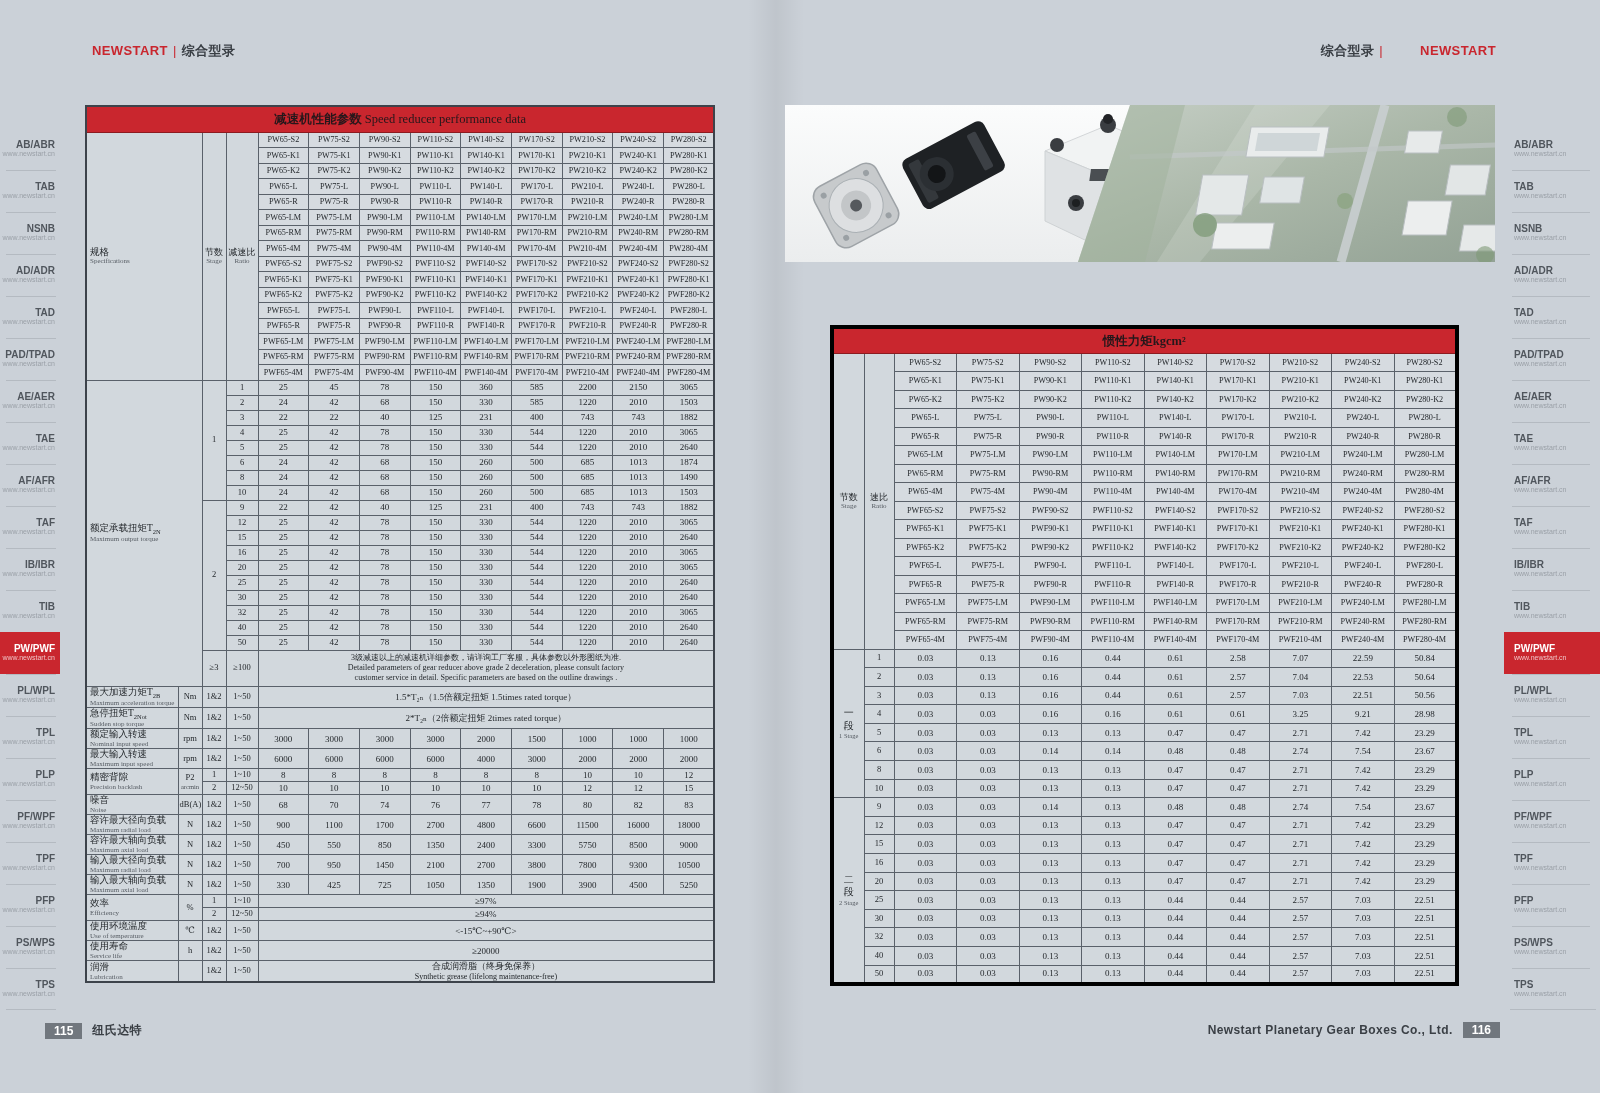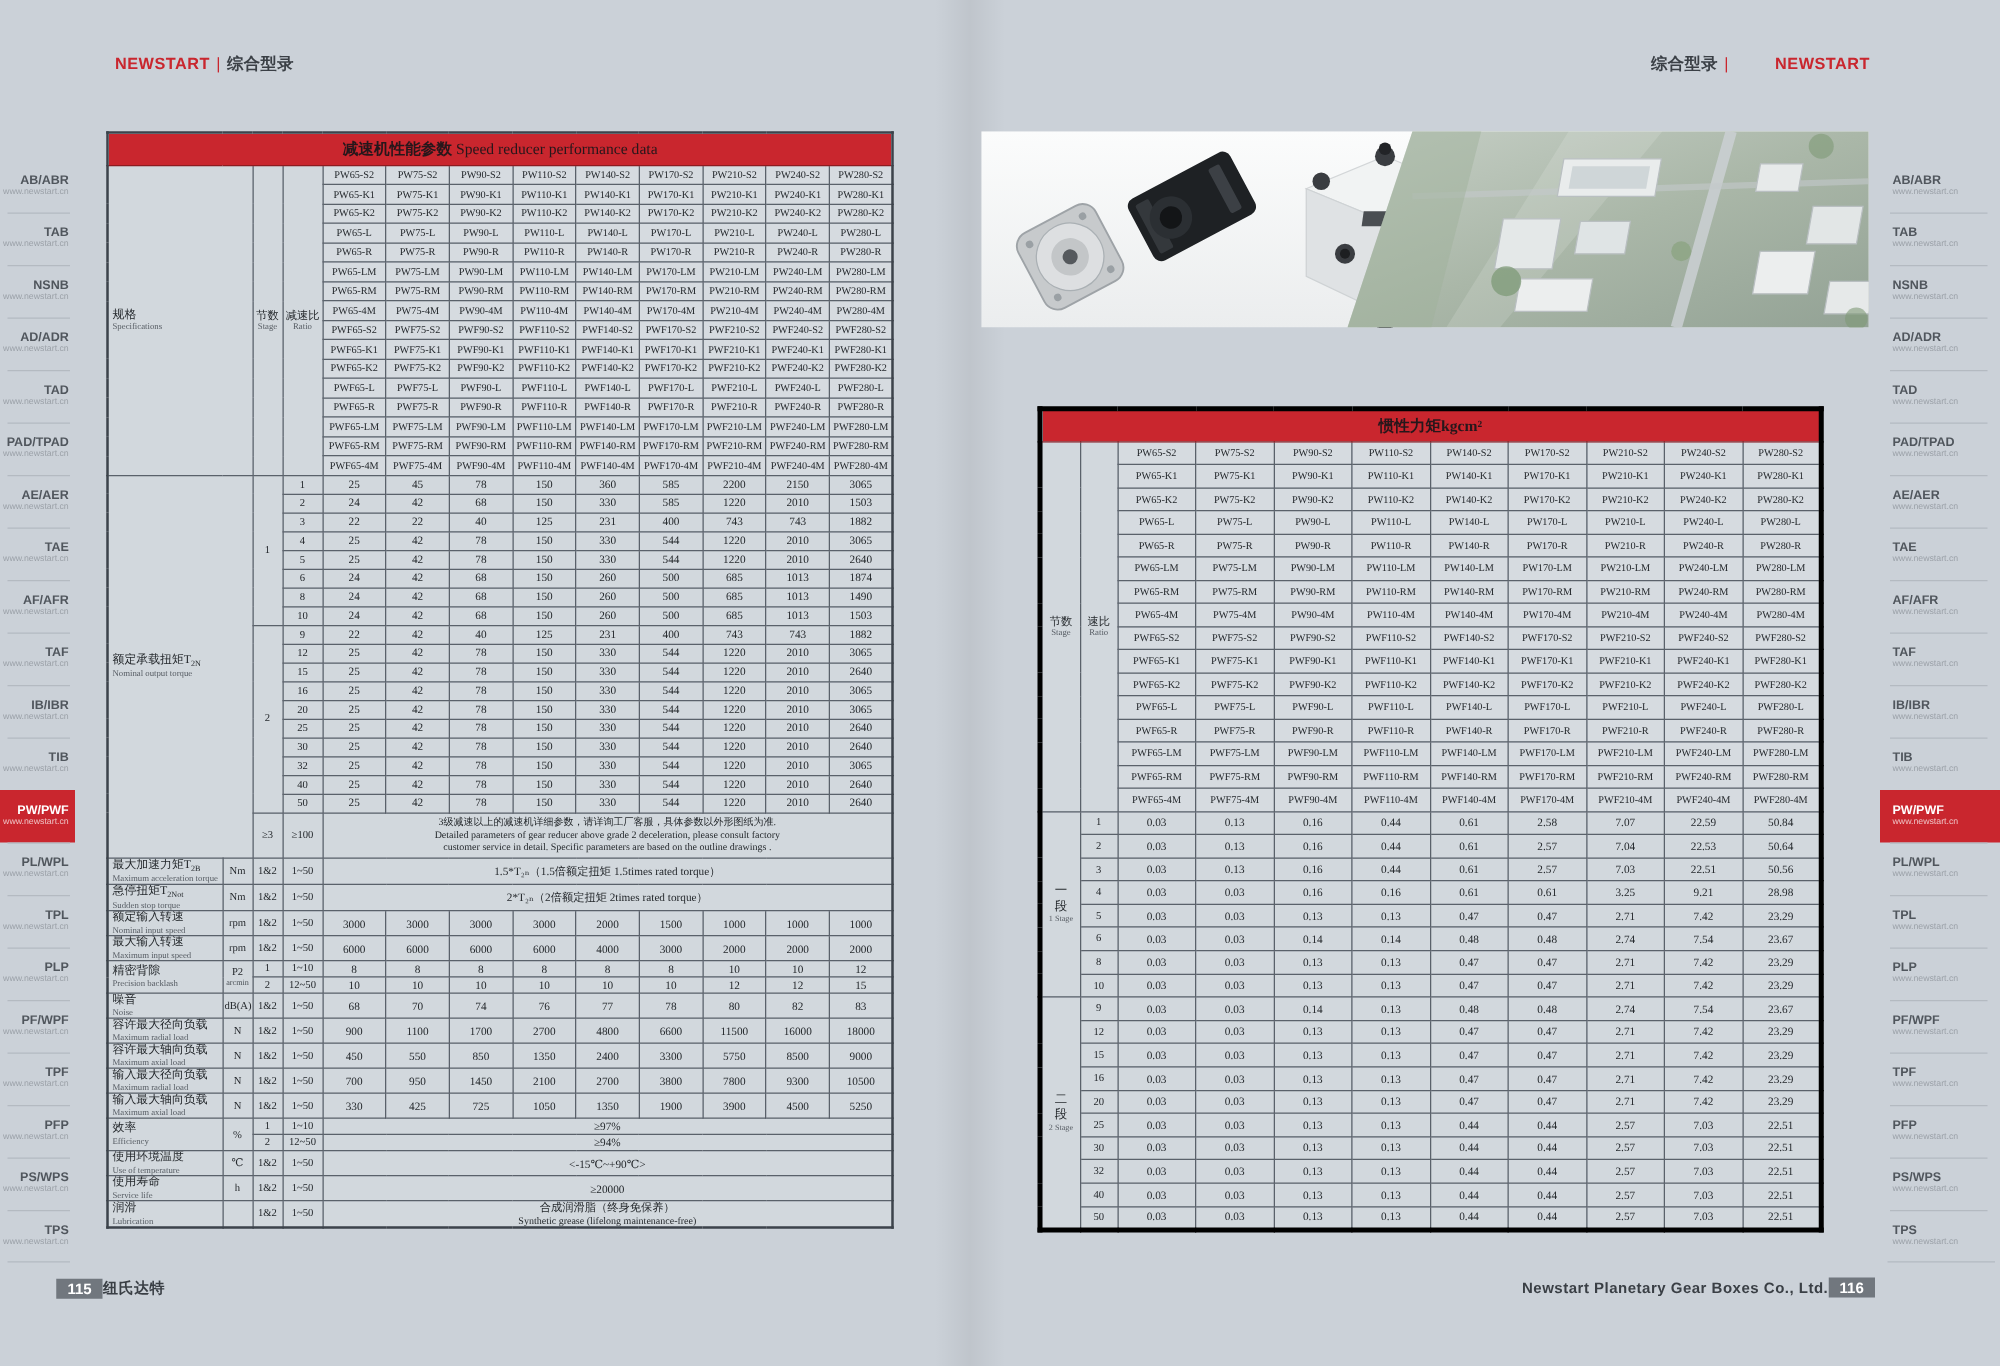--- a/index.html
+++ b/index.html
@@ -73,21 +73,21 @@
   tr.ir-model{height:18.5px;}
   tr.ir-data{height:18.6px;}
   td.stg .v-cn{font-size:10px;line-height:1.25;}
   td.stg .en{font-size:6.5px;color:#565c63;}
 
   
   .banner{position:absolute;left:785px;top:105px;width:710px;height:157px;}
   .banner svg{display:block;}
 
   
-  .footer{position:absolute;top:1022px;display:flex;align-items:center;gap:0;}
+  .footer{position:absolute;top:1022px;display:flex;align-items:center;gap:10px;}
   .footer-left{left:45px;}
   .footer-right{right:100px;}
   .pagenum{background:#71777e;color:#fff;font-weight:bold;font-size:12px;padding:1px 9px;}
   .f-text{font-weight:bold;font-size:12px;color:#3a3f45;letter-spacing:.4px;}
 </style>
 </head>
 <body>
 
 <div class="page">
 
@@ -478,21 +478,21 @@
             <td class="model">PWF110-4M</td>
             <td class="model">PWF140-4M</td>
             <td class="model">PWF170-4M</td>
             <td class="model">PWF210-4M</td>
             <td class="model">PWF240-4M</td>
             <td class="model">PWF280-4M</td>
           </tr>
           <tr class="r-tq">
             <td colspan="2" rowspan="19" class="lbl">
               <div class="cn">额定承载扭矩T<sub>2N</sub></div>
-              <div class="en">Nominal output torque</div>
+              <div class="en">Maximum output torque</div>
             </td>
             <td rowspan="8" class="stage">1</td>
             <td class="ratio">1</td>
             <td class="val">25</td>
             <td class="val">45</td>
             <td class="val">78</td>
             <td class="val">150</td>
             <td class="val">360</td>
             <td class="val">585</td>
             <td class="val">2200</td>

